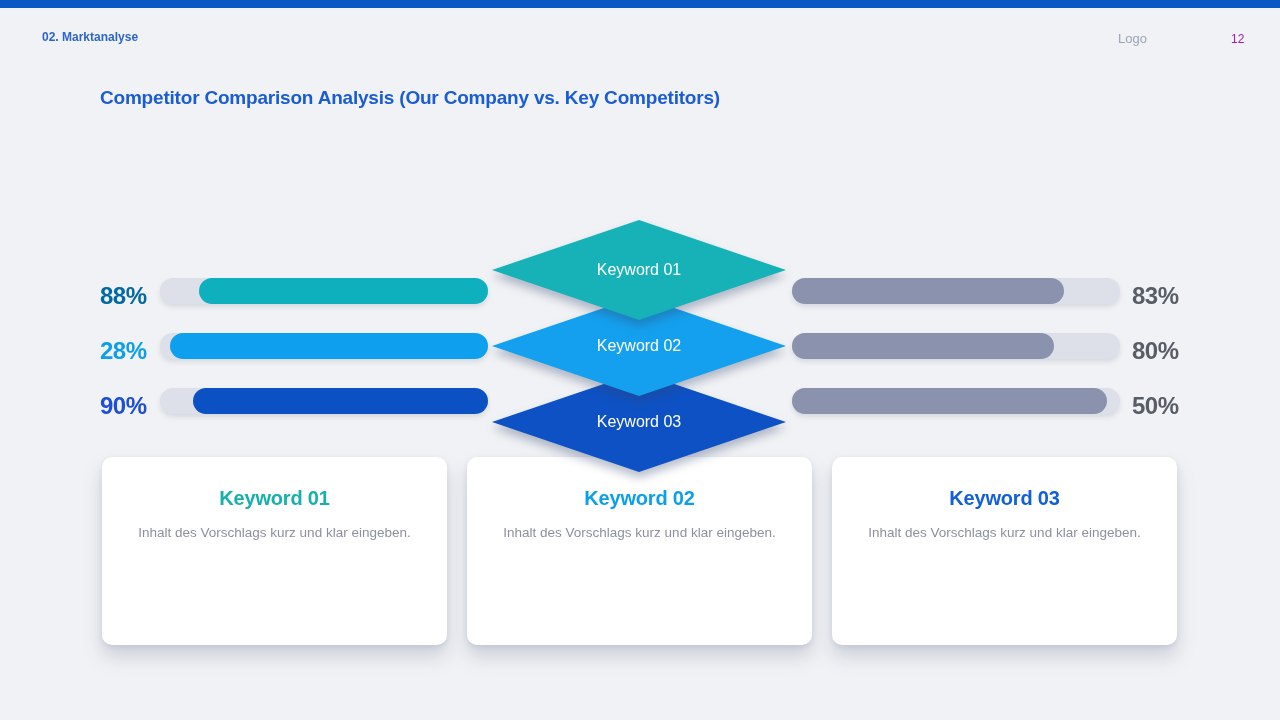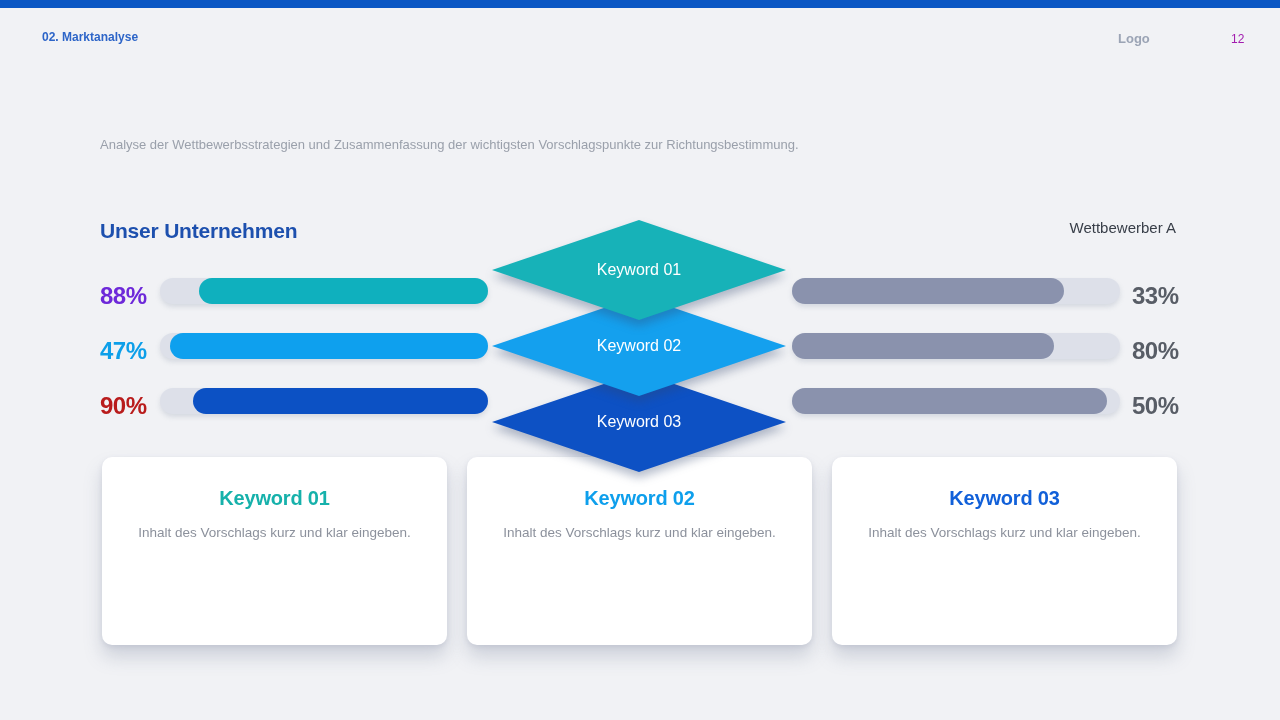--- a/index.html
+++ b/index.html
@@ -4,33 +4,33 @@
 <style>
   * { margin:0; padding:0; box-sizing:border-box; }
   html,body { width:1280px; height:720px; }
   body { font-family:"Liberation Sans", sans-serif; background:#F1F2F5; overflow:hidden; }
 
   .slide { position:relative; width:1280px; height:720px; background:#F1F2F5; }
 
   .topbar { position:absolute; top:0; left:0; width:1280px; height:8px; background:#0B57C4; }
 
   .breadcrumb { position:absolute; left:42px; top:30px; font-size:12px; font-weight:600; color:#2D65C8; }
-  .logo { position:absolute; left:1118px; top:31px; font-size:13px; font-weight:700; color:#9BA4B5; }
+  .logo { position:absolute; left:1118px; top:31px; font-size:13px; font-weight:400; color:#9BA4B5; }
   .pagenum { position:absolute; left:1231px; top:32px; font-size:12px; font-weight:500; color:#a21caf; }
 
   .title { position:absolute; left:100px; top:87px; font-size:19px; font-weight:700; color:#1A5CD3; letter-spacing:-0.2px; }
   .subtitle { position:absolute; left:100px; top:137px; font-size:13px; font-weight:400; color:#9AA0AB; }
 
   .group-label-left { position:absolute; left:100px; top:219px; font-size:21px; font-weight:700; color:#1D50AE; letter-spacing:-0.2px; }
   .group-label-right { position:absolute; left:0; top:219px; width:1176px; text-align:right; font-size:15px; font-weight:500; color:#383E48; }
 
   .pct { position:absolute; font-size:24px; font-weight:700; height:28px; line-height:28px; letter-spacing:-0.5px; }
   .pct-our { left:100px; }
   .pct-comp { left:1132px; color:#585D66; }
-  .c1 { color:#6d28d9; } .c2 { color:#0D9FE9; } .c3 { color:#b91c1c; }
+  .c1 { color:#0369a1; } .c2 { color:#0D9FE9; } .c3 { color:#1d4ed8; }
   .py1 { top:282px; } .py2 { top:337px; } .py3 { top:392px; }
 
   .track { position:absolute; width:328px; height:26px; border-radius:13px; background:#DDE0E9;
            box-shadow:0 3px 5px rgba(120,130,155,.22); }
   .our-track { left:160px; } .comp-track { left:792px; }
   .ty1 { top:278px; } .ty2 { top:333px; } .ty3 { top:388px; }
 
   .fill { position:absolute; top:0; height:26px; border-radius:13px; }
   .fill-our { right:0; } .fill-comp { left:0; background:#8A92AD; }
   .f1 { background:#0FB0BE; } .f2 { background:#0EA0EE; } .f3 { background:#0C51C4; }
@@ -53,35 +53,33 @@
 </head>
 <body>
 
 <div class="slide">
   <div class="topbar"></div>
 
   <div class="breadcrumb">02. Marktanalyse</div>
   <div class="logo">Logo</div>
   <div class="pagenum">12</div>
 
-  <p class="subtitle">Analyse der Wettbewerbsstrategien und Zusammenfassung der wichtigsten Vorschlagspunkte zur Richtungsbestimmung.</p>
+  <h1 class="title">Competitor Comparison Analysis (Our Company vs. Key Competitors)</h1>
 
-  <div class="group-label-left">Unser Unternehmen</div>
-  <div class="group-label-right">Wettbewerber A</div>
 
   <div class="pct pct-our c1 py1">88%</div>
   <div class="track our-track ty1">
     <div class="fill fill-our f1" style="width: 88%;"></div>
   </div>
   <div class="track comp-track ty1">
     <div class="fill fill-comp" style="width: 83%;"></div>
   </div>
-  <div class="pct pct-comp py1">33%</div>
+  <div class="pct pct-comp py1">83%</div>
 
-  <div class="pct pct-our c2 py2">47%</div>
+  <div class="pct pct-our c2 py2">28%</div>
   <div class="track our-track ty2">
     <div class="fill fill-our f2" style="width: 97%;"></div>
   </div>
   <div class="track comp-track ty2">
     <div class="fill fill-comp" style="width: 80%;"></div>
   </div>
   <div class="pct pct-comp py2">80%</div>
 
   <div class="pct pct-our c3 py3">90%</div>
   <div class="track our-track ty3">

